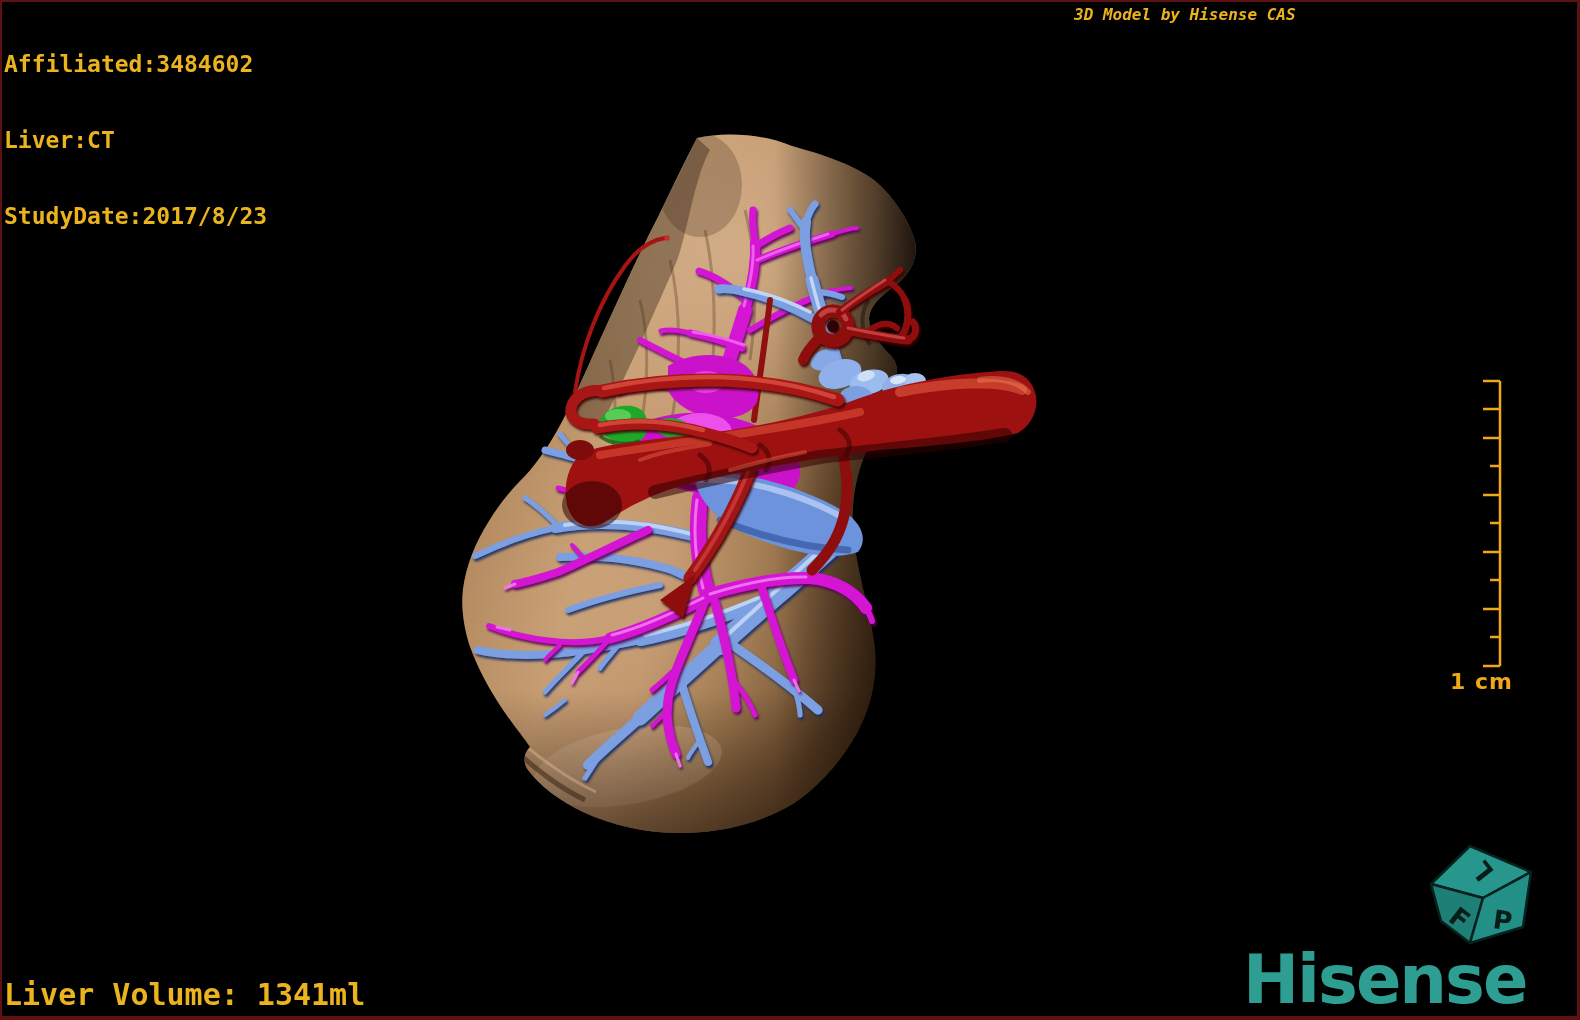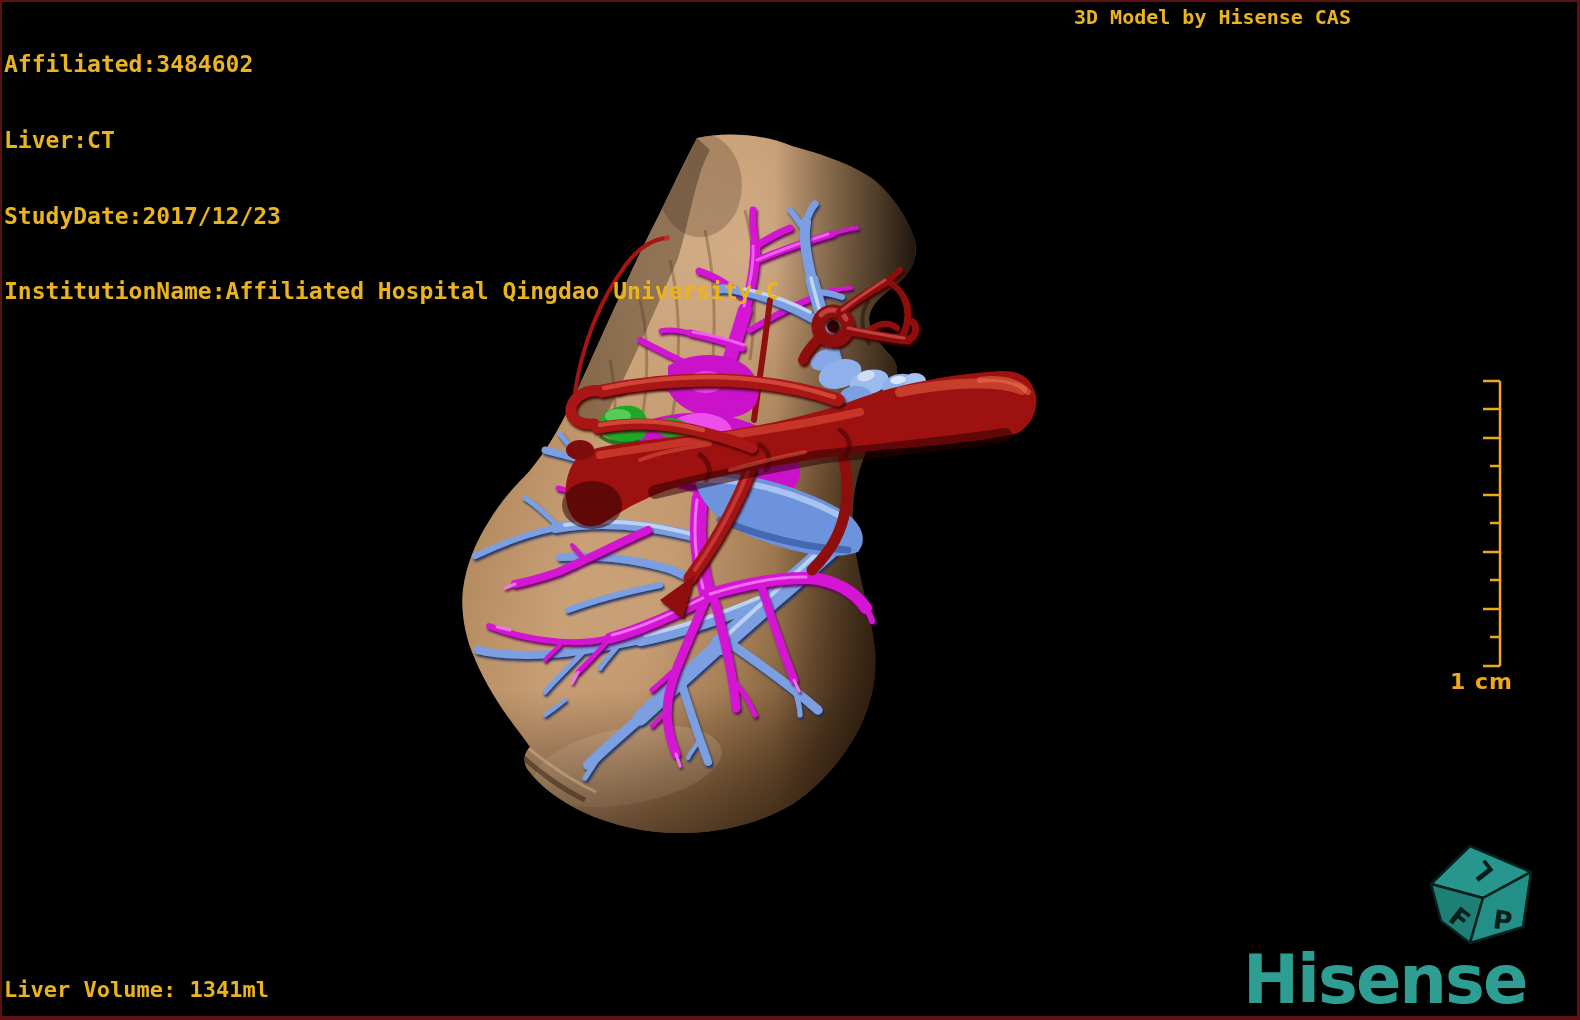--- a/index.html
+++ b/index.html
@@ -6,22 +6,22 @@
   .screen{
     position:relative;width:1580px;height:1020px;background:#000;overflow:hidden;
     font-family:"DejaVu Sans Mono","Liberation Mono",monospace;
   }
   .screen-border{
     position:absolute;inset:0;pointer-events:none;z-index:50;
     border:2px solid #5c1212;border-right-width:3px;border-bottom-width:4px;
   }
   .ov{position:absolute;color:#ebb41e;font-weight:bold;white-space:pre;z-index:40;}
   .patient-block{left:4px;top:2px;font-size:23px;line-height:25.2px;}
-  .title-right{left:1074px;top:5px;font-size:20px;}
-  .volume{left:4px;top:977px;font-size:22px;}
+  .title-right{left:1074px;top:5px;font-size:16px;font-style:italic;}
+  .volume{left:4px;top:977px;font-size:30px;}
   svg text{font-family:"DejaVu Sans","Liberation Sans",sans-serif;}
   .viewport{position:absolute;inset:0;z-index:10;}
 </style>
 </head>
 <body>
 
 <div class="screen">
 
   <svg class="viewport" width="1580" height="1020" viewBox="0 0 1580 1020">
     <defs>
@@ -316,22 +316,21 @@
       <text transform="translate(1447,920) rotate(38)" font-size="26" font-weight="bold" fill="#071d1a">F</text>
       <text transform="translate(1495,872) rotate(-128)" font-size="26" font-weight="bold" fill="#071d1a">L</text>
       <text transform="translate(1492,928) rotate(8)" font-size="26" font-weight="bold" fill="#071d1a">P</text>
     </g>
     <text x="1243" y="1003" font-size="67" font-weight="bold" fill="#2e9e92" letter-spacing="-2" style="font-family:'DejaVu Sans','Liberation Sans',sans-serif;">Hisense</text>
   </svg>
 
   <div class="ov patient-block">
     <div>Affiliated:3484602</div>
     <div>Liver:CT</div>
-    <div>StudyDate:2017/12/23</div>
-    <div>InstitutionName:Affiliated Hospital Qingdao University-C</div>
+    <div>StudyDate:2017/8/23</div>
   </div>
 
   <div class="ov title-right">3D Model by Hisense CAS</div>
 
   <div class="ov volume">Liver Volume: 1341ml</div>
 
   <div class="screen-border"></div>
 </div>
 
 </body></html>

